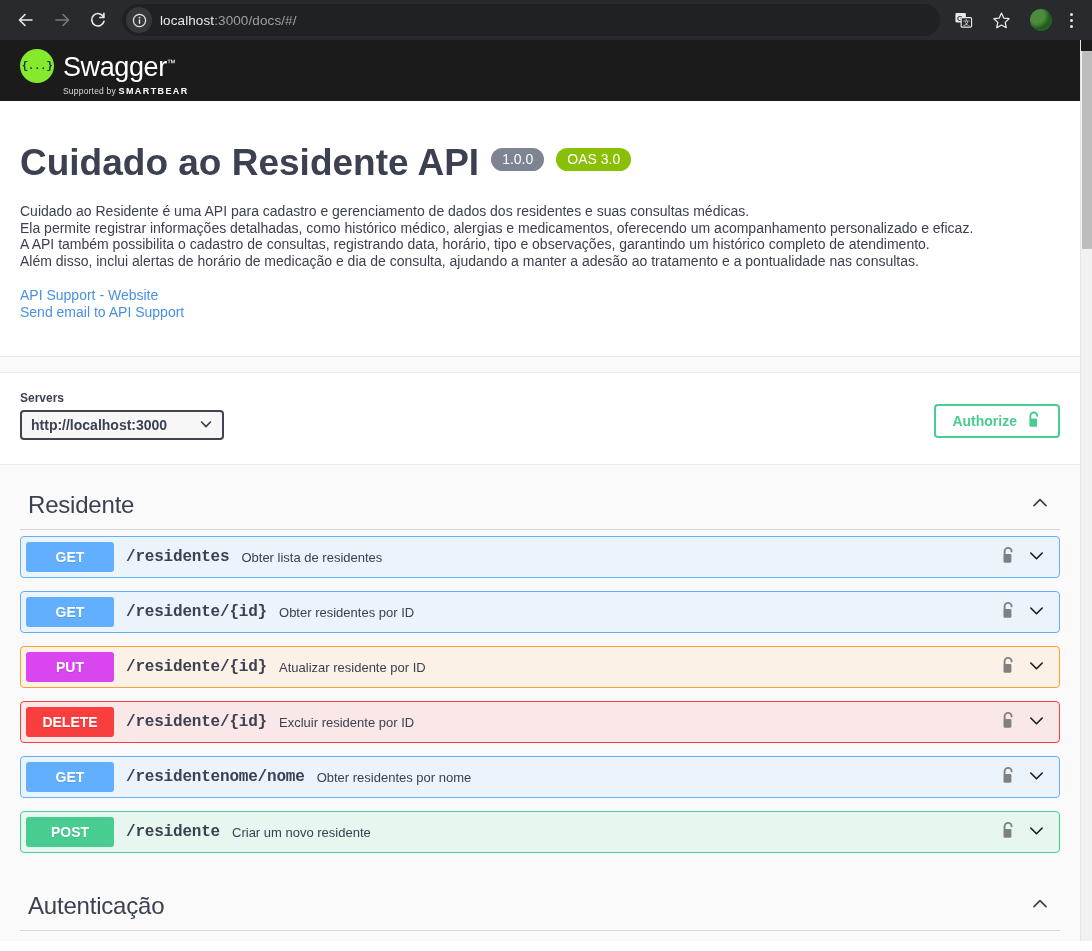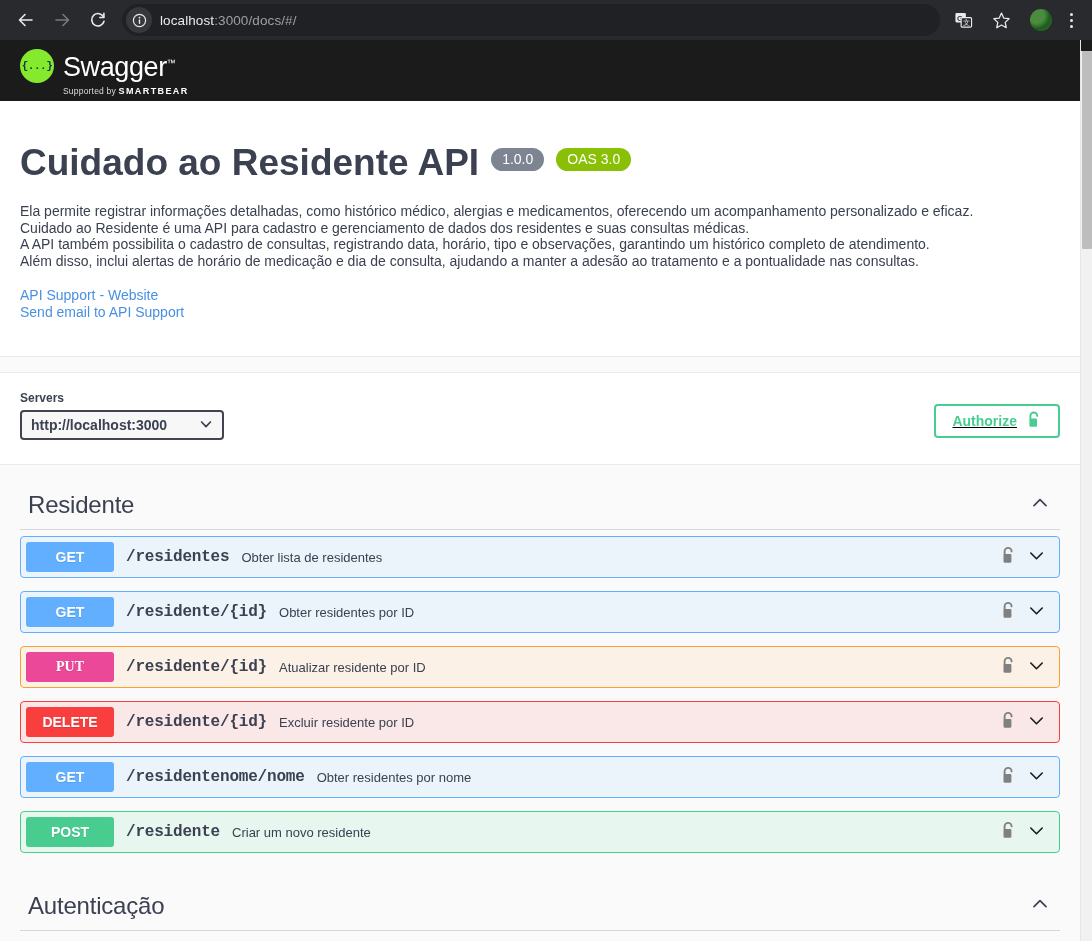--- a/index.html
+++ b/index.html
@@ -210,21 +210,21 @@
     display: flex;
     align-items: center;
     justify-content: space-between;
     padding: 6px 9px;
   }
   .server-select span {
     font-size: 14px;
     font-weight: bold;
     color: #3b4151;
   }
-  .auth-wrap { padding-bottom: 2px; text-decoration: underline; }
+  .auth-wrap { padding-bottom: 2px; }
   .authorize-btn {
     display: flex;
     align-items: center;
     gap: 9px;
     border: 2px solid #49cc90;
     border-radius: 4px;
     background: #ffffff;
     padding: 8px 16px;
     height: 34px;
   }
@@ -282,21 +282,21 @@
     font-size: 13px;
     color: #3b4151;
     margin-left: 12px;
     flex: 1 1 auto;
   }
   .op-right { display: flex; align-items: center; gap: 10px; padding-right: 4px; }
 
   .op-get    { background: #ebf3fb; border-color: #61affe; }
   .op-get    .op-verb { background: #61affe; }
   .op-put    { background: #fbf1e6; border-color: #fca130; }
-  .op-put    .op-verb { background: #ec4899; font-family: Liberation Serif, serif; }
+  .op-put    .op-verb { background: #d946ef; }
   .op-delete { background: #fae7e7; border-color: #f93e3e; }
   .op-delete .op-verb { background: #f93e3e; }
   .op-post   { background: #e8f6f0; border-color: #49cc90; }
   .op-post   .op-verb { background: #49cc90; }
 
   
   .scrollbar {
     position: absolute;
     top: 0; right: 0;
     width: 12px;
@@ -401,22 +401,22 @@
       </div>
     </div>
 
     <div class="info-block">
       <h1 class="api-title">
         <span>Cuidado ao Residente API</span>
         <span class="badge version">1.0.0</span>
         <span class="badge oas">OAS 3.0</span>
       </h1>
       <div class="api-desc">
+        <p>Cuidado ao Residente é uma API para cadastro e gerenciamento de dados dos residentes e suas consultas médicas.</p>
         <p>Ela permite registrar informações detalhadas, como histórico médico, alergias e medicamentos, oferecendo um acompanhamento personalizado e eficaz.</p>
-        <p>Cuidado ao Residente é uma API para cadastro e gerenciamento de dados dos residentes e suas consultas médicas.</p>
         <p>A API também possibilita o cadastro de consultas, registrando data, horário, tipo e observações, garantindo um histórico completo de atendimento.</p>
         <p>Além disso, inclui alertas de horário de medicação e dia de consulta, ajudando a manter a adesão ao tratamento e a pontualidade nas consultas.</p>
       </div>
       <div class="links">
         <a href="#">API Support - Website</a>
         <a href="#">Send email to API Support</a>
       </div>
     </div>
 
     <div class="band"></div>

